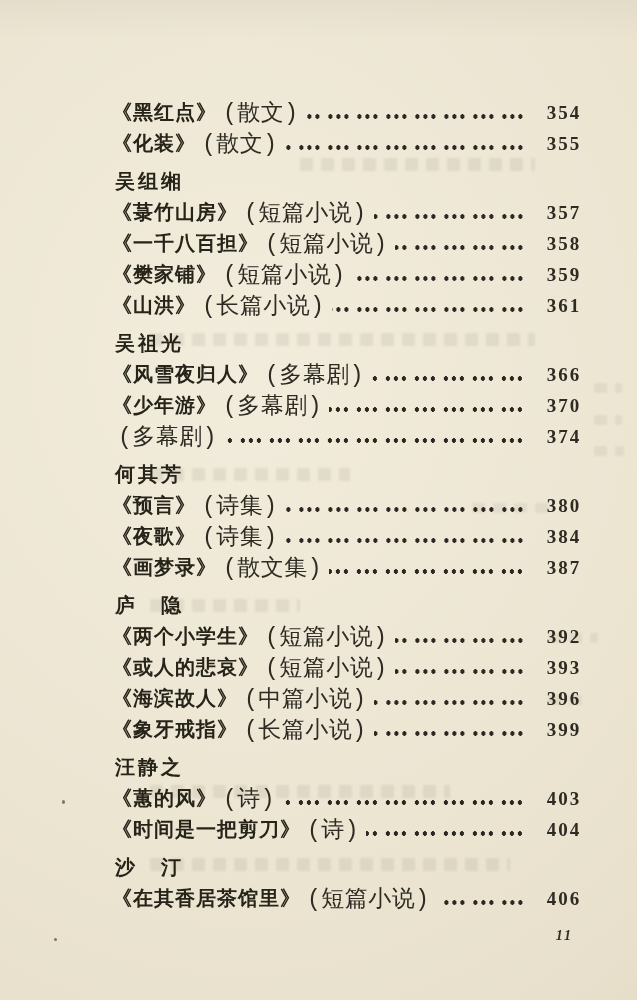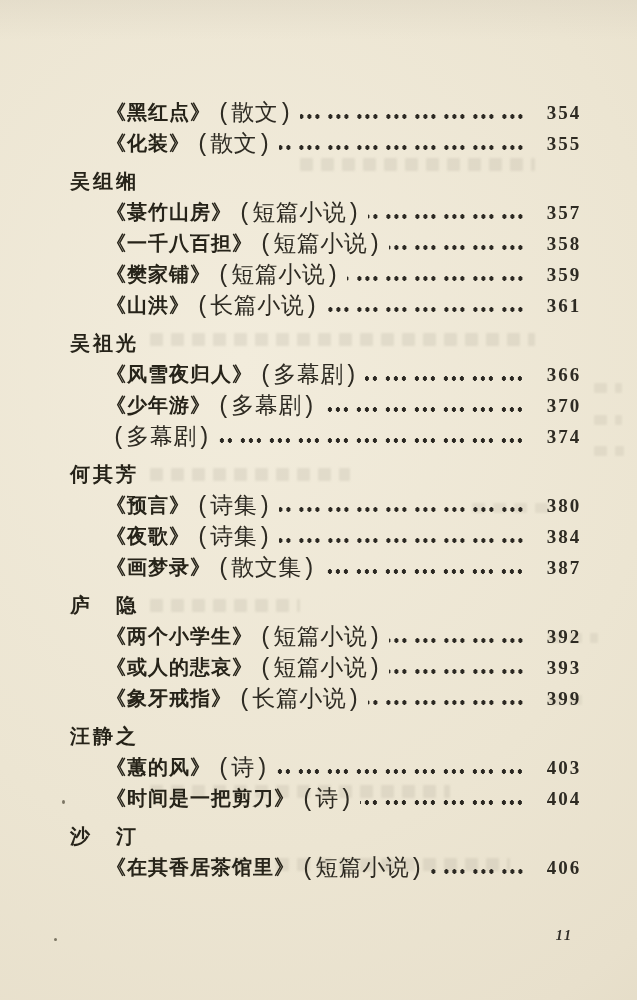--- a/index.html
+++ b/index.html
@@ -7,27 +7,28 @@
     width:637px;height:1000px;overflow:hidden;position:relative;
     font-family:"Liberation Serif","DejaVu Serif",serif;
     color:#2b2822;
   }
   .page{
     position:absolute;inset:0;
     background:
       linear-gradient(180deg, rgba(214,206,188,.35) 0%, rgba(214,206,188,0) 4%),
       radial-gradient(ellipse 120% 90% at 38% 36%, #f2ecdc 0%, #ece5d2 55%, #e8e0cc 82%, #e2d9c3 100%);
   }
-  .toc{position:absolute;top:97px;left:70px;right:50px;}
+  .toc{position:absolute;top:97px;left:76px;right:50px;}
   .row{display:flex;align-items:center;height:31px;}
   .author-row{margin-top:7px;}
   .author-name{
     font-family:"Liberation Sans","DejaVu Sans",sans-serif;
     font-weight:700;font-size:20px;letter-spacing:3px;color:#262319;
     white-space:pre;
+    margin-left:39px;
   }
   .entry{padding-left:36px;}
   .work-title{
     font-weight:700;font-size:20px;letter-spacing:1px;white-space:nowrap;color:#262319;
   }
   .work-genre{
     font-size:23px;margin-left:6px;white-space:nowrap;letter-spacing:0.5px;color:#2e2b23;font-family:Liberation Mono, monospace;
   }
   .leader{
     flex:1;height:7px;margin:8px 12px 0 7px;min-width:20px;
@@ -171,20 +172,26 @@
       <span class="leader"></span>
       <span class="pageno">392</span>
     </div>
     <div class="row entry">
       <span class="work-title">《或人的悲哀》</span>
       <span class="work-genre">(短篇小说)</span>
       <span class="leader"></span>
       <span class="pageno">393</span>
     </div>
     <div class="row entry">
+      <span class="work-title">《海滨故人》</span>
+      <span class="work-genre">(中篇小说)</span>
+      <span class="leader"></span>
+      <span class="pageno">396</span>
+    </div>
+    <div class="row entry">
       <span class="work-title">《象牙戒指》</span>
       <span class="work-genre">(长篇小说)</span>
       <span class="leader"></span>
       <span class="pageno">399</span>
     </div>
 
     <div class="row author-row">
       <span class="author-name">汪静之</span>
     </div>
     <div class="row entry">

